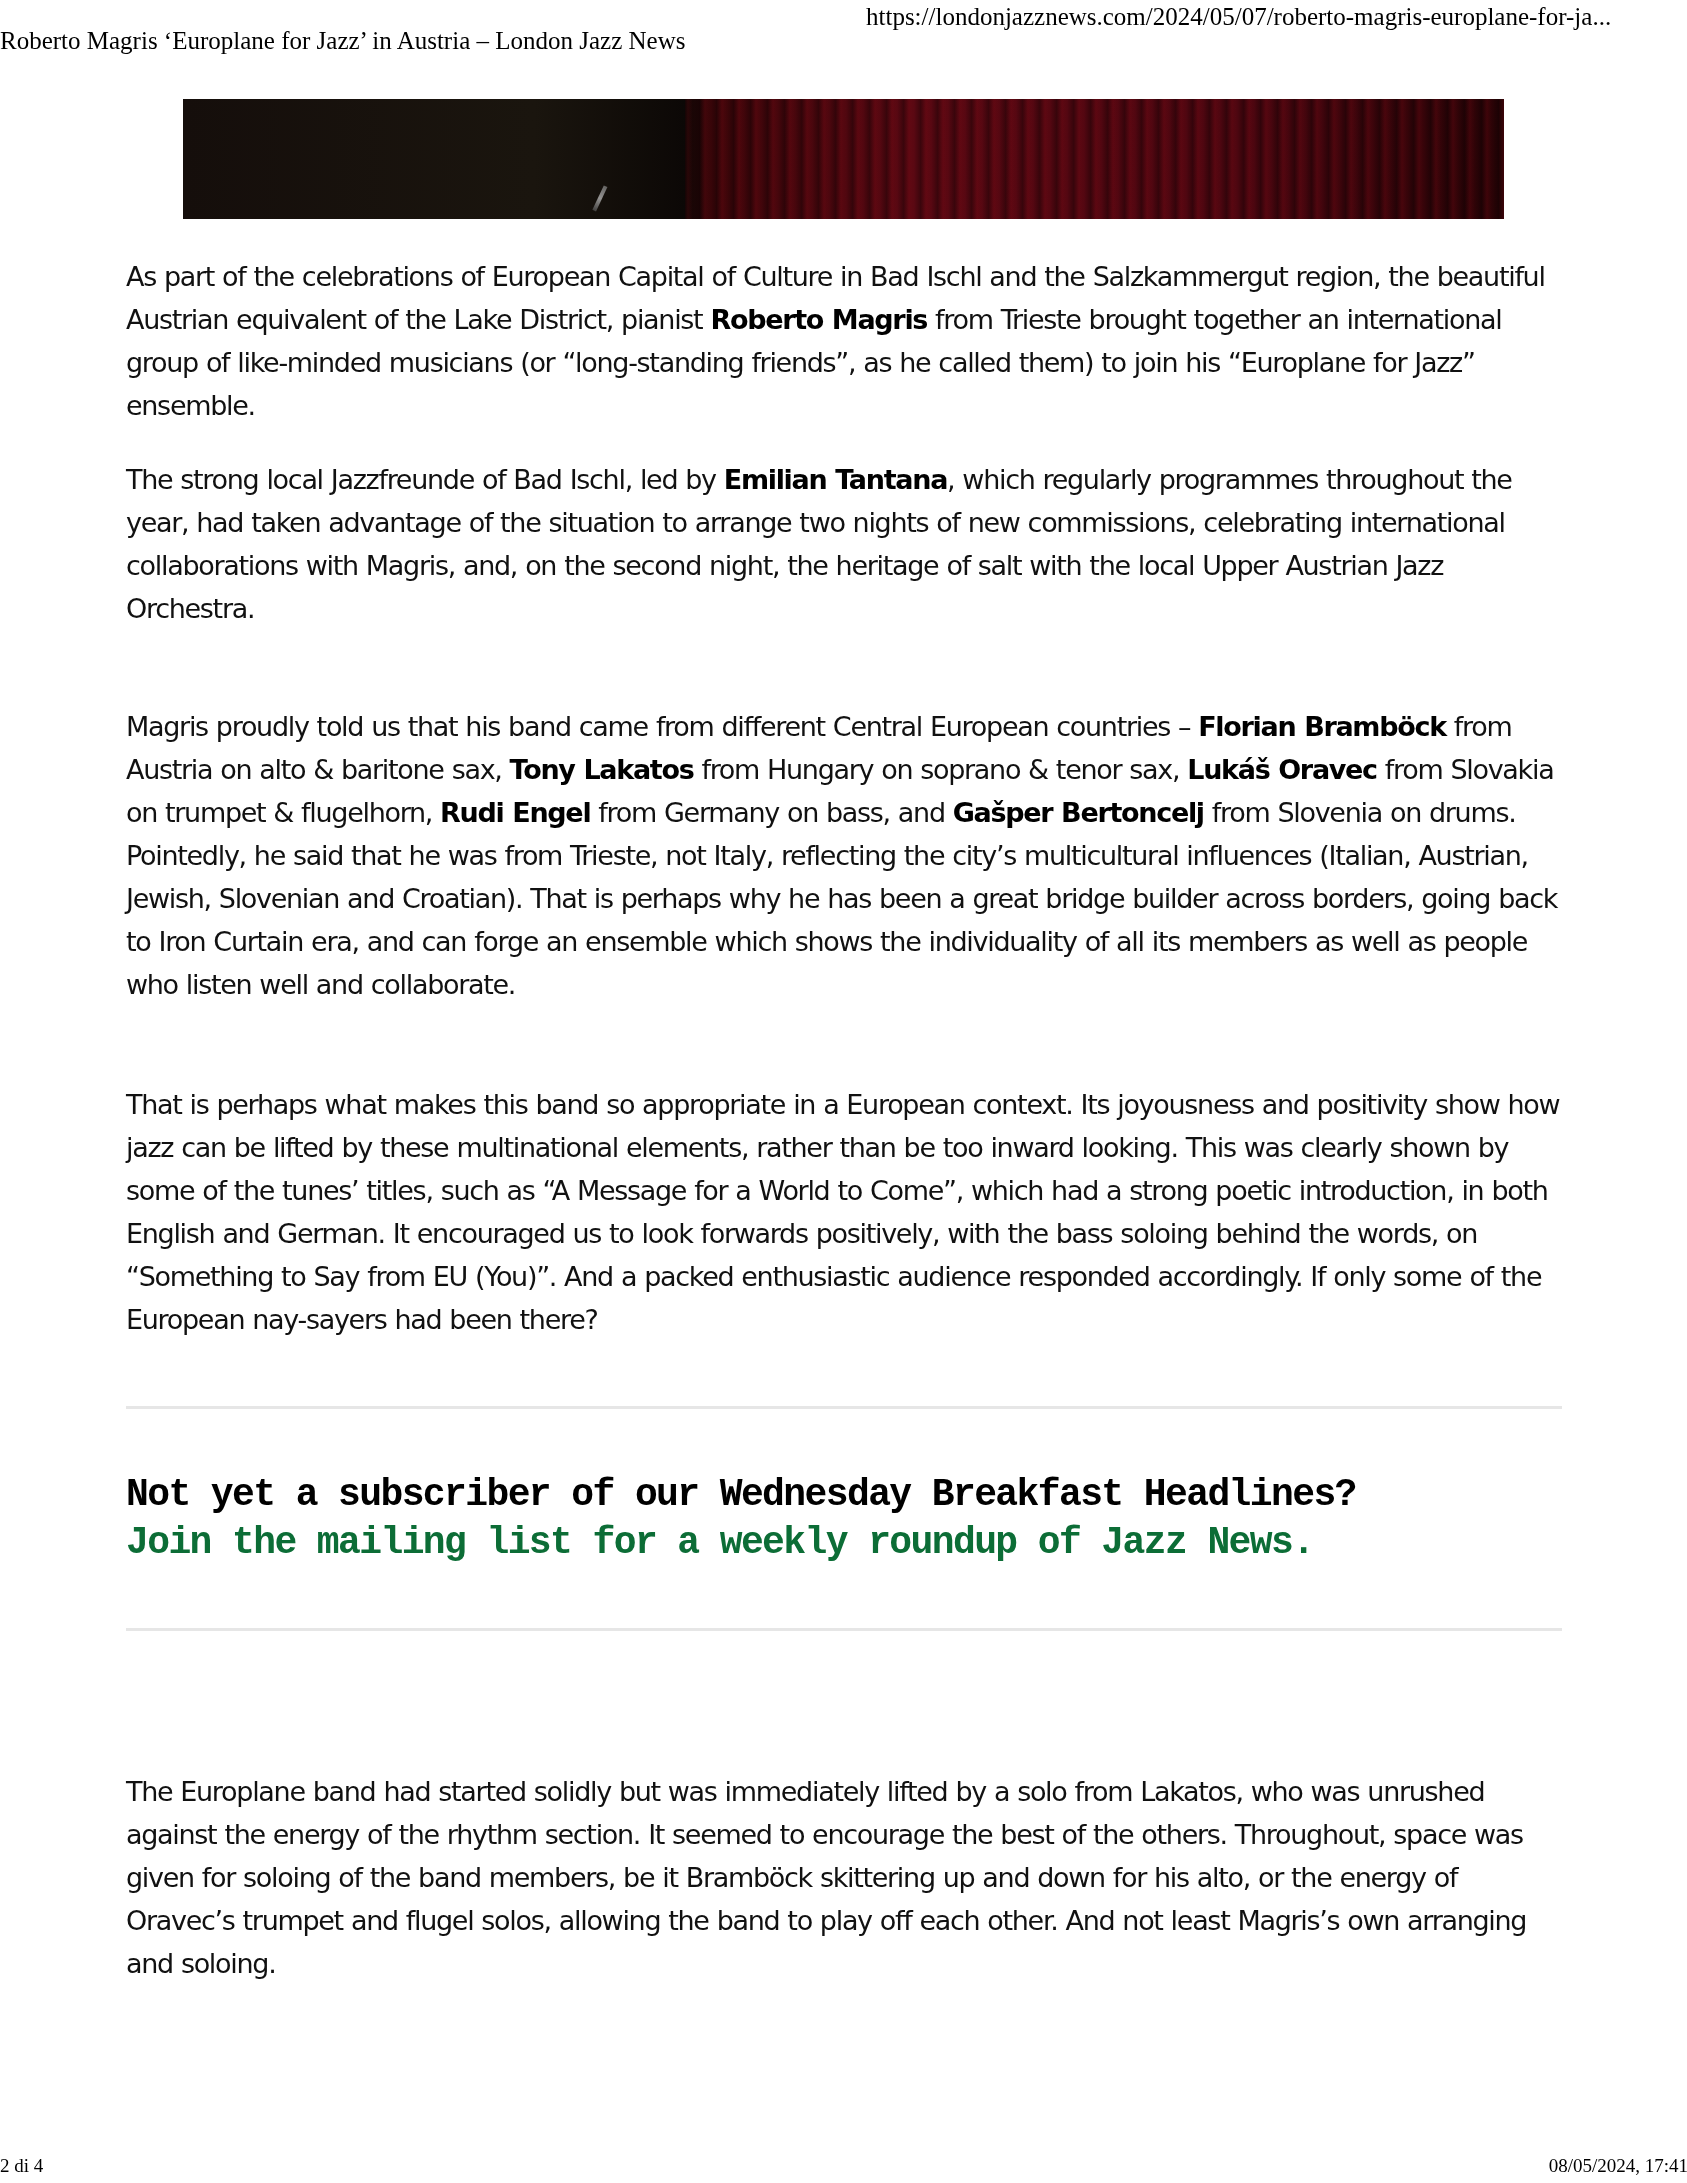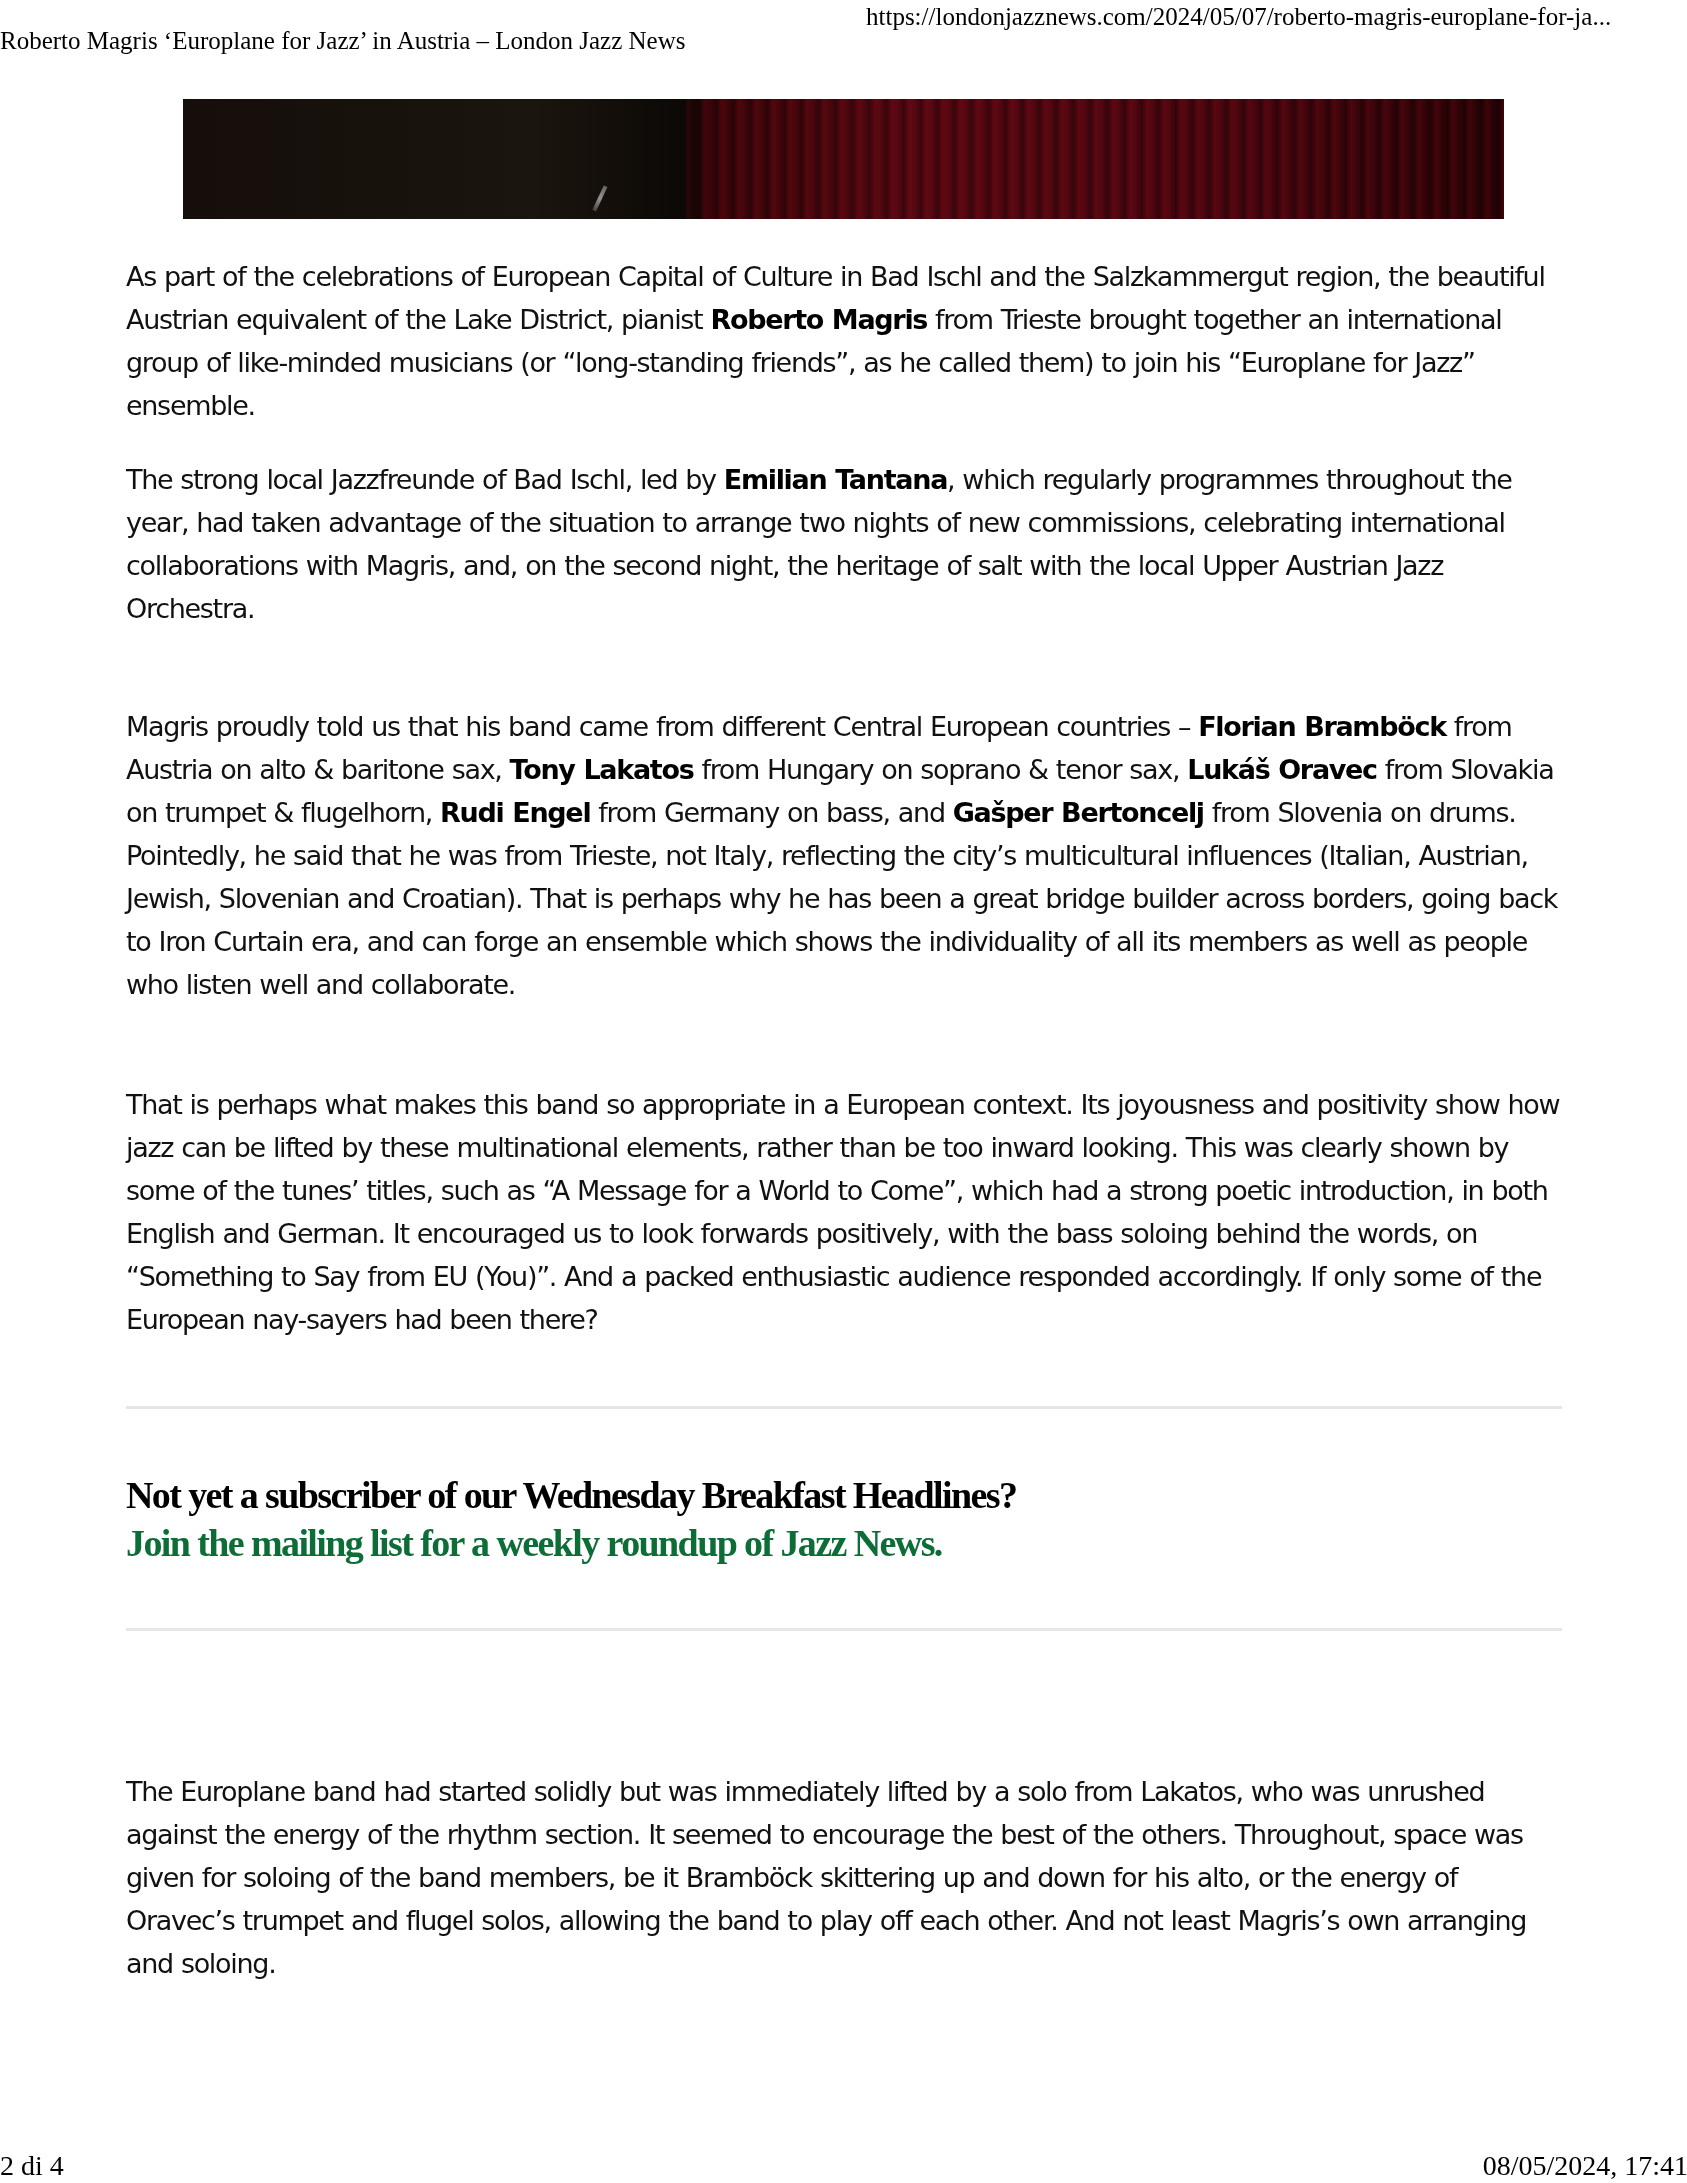--- a/index.html
+++ b/index.html
@@ -37,21 +37,21 @@
       top: 0;
       white-space: nowrap;
     }
     .print-footer {
       position: absolute;
       left: 0;
       top: 2151px;
       width: 1688px;
       height: 32px;
       font-family: "Liberation Serif", serif;
-      font-size: 28px;
+      font-size: 19px;
       line-height: 30px;
     }
     .print-footer .page {
       position: absolute;
       left: 0;
       top: 0;
     }
     .print-footer .datetime {
       position: absolute;
       right: 0;
@@ -125,21 +125,21 @@
       left: 126px;
       width: 1436px;
       height: 2.6px;
       background: #e6e6e6;
     }
     .cta {
       position: absolute;
       left: 126px;
       top: 1471px;
       width: 1436px;
-      font-family: Liberation Serif, serif;
+      font-family: Liberation Mono, monospace;
       font-weight: bold;
       font-size: 38px;
       line-height: 48px;
       letter-spacing: -1.6px;
     }
     .cta .line1 { color: #000000; display: block; }
     .cta .line2 { color: #0c6d36; display: block; }
   </style>
 </head>
 <body>

